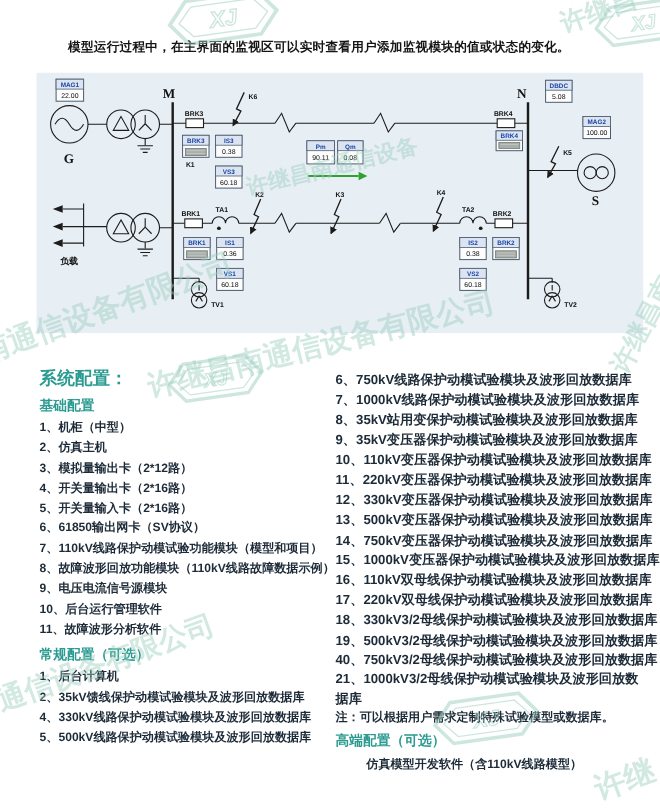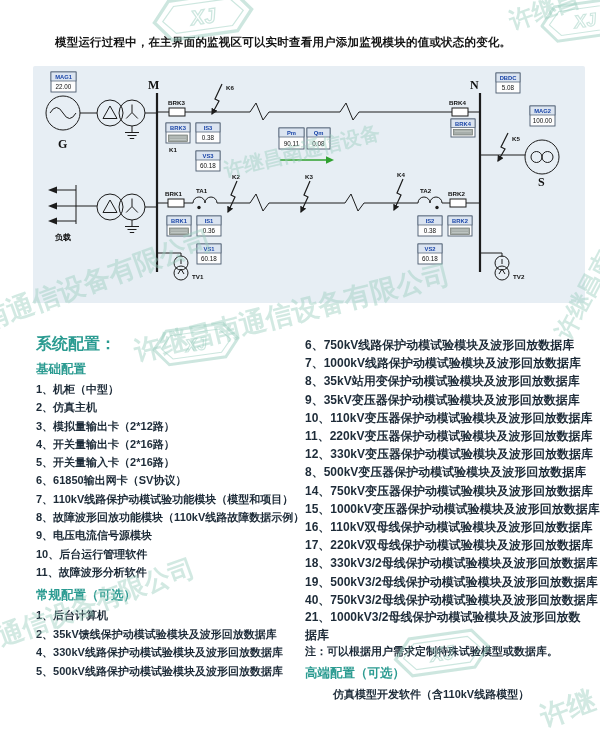--- a/index.html
+++ b/index.html
@@ -1,19 +1,19 @@
 <!DOCTYPE html>
 <html><head>
 <meta charset="utf-8">
 <style>
   html,body{margin:0;padding:0;background:#fff;}
   .page{position:relative;width:600px;height:735px;background:#ffffff;overflow:hidden;
         font-family:"Liberation Sans","DejaVu Sans",sans-serif;}
   .intro{position:absolute;left:55px;top:35px;width:470px;font-size:11.5px;font-weight:700;
-         color:#151515;letter-spacing:.2px;}
+         color:#151515;letter-spacing:.2px;text-align:center;}
   
   .diag{position:absolute;left:33px;top:66px;width:552px;height:237px;}
   .ln{stroke:#1c1c1c;stroke-width:1;fill:none;}
   .bus{stroke:#1c1c1c;stroke-width:2.2;fill:none;}
   .bolt{stroke:#1c1c1c;stroke-width:1.2;fill:none;}
   .brkrect{fill:#ffffff;stroke:#1c1c1c;stroke-width:1;}
   .mbox{fill:#fdfdfd;stroke:#49596e;stroke-width:.9;}
   .mrow{fill:#dbe4f0;stroke:#49596e;stroke-width:.7;}
   .mlbl{font-size:5.8px;font-weight:700;fill:#1a45a8;text-anchor:middle;font-family:"Liberation Sans",sans-serif;}
   .mval{font-size:6.3px;fill:#101010;text-anchor:middle;font-family:"Liberation Sans",sans-serif;}
@@ -342,21 +342,21 @@
   </div>
 
   <div class="list" style="left:305px;top:336px;width:290px;">
     <div class="liR">6、750kV线路保护动模试验模块及波形回放数据库</div>
     <div class="liR">7、1000kV线路保护动模试验模块及波形回放数据库</div>
     <div class="liR">8、35kV站用变保护动模试验模块及波形回放数据库</div>
     <div class="liR">9、35kV变压器保护动模试验模块及波形回放数据库</div>
     <div class="liR">10、110kV变压器保护动模试验模块及波形回放数据库</div>
     <div class="liR">11、220kV变压器保护动模试验模块及波形回放数据库</div>
     <div class="liR">12、330kV变压器保护动模试验模块及波形回放数据库</div>
-    <div class="liR">8、500kV变压器保护动模试验模块及波形回放数据库</div>
+    <div class="liR">13、500kV变压器保护动模试验模块及波形回放数据库</div>
     <div class="liR">14、750kV变压器保护动模试验模块及波形回放数据库</div>
     <div class="liR">15、1000kV变压器保护动模试验模块及波形回放数据库</div>
     <div class="liR">16、110kV双母线保护动模试验模块及波形回放数据库</div>
     <div class="liR">17、220kV双母线保护动模试验模块及波形回放数据库</div>
     <div class="liR">18、330kV3/2母线保护动模试验模块及波形回放数据库</div>
     <div class="liR">19、500kV3/2母线保护动模试验模块及波形回放数据库</div>
     <div class="liR">40、750kV3/2母线保护动模试验模块及波形回放数据库</div>
     <div class="liR li21">21、1000kV3/2母线保护动模试验模块及波形回放数据库</div>
   </div>
 

